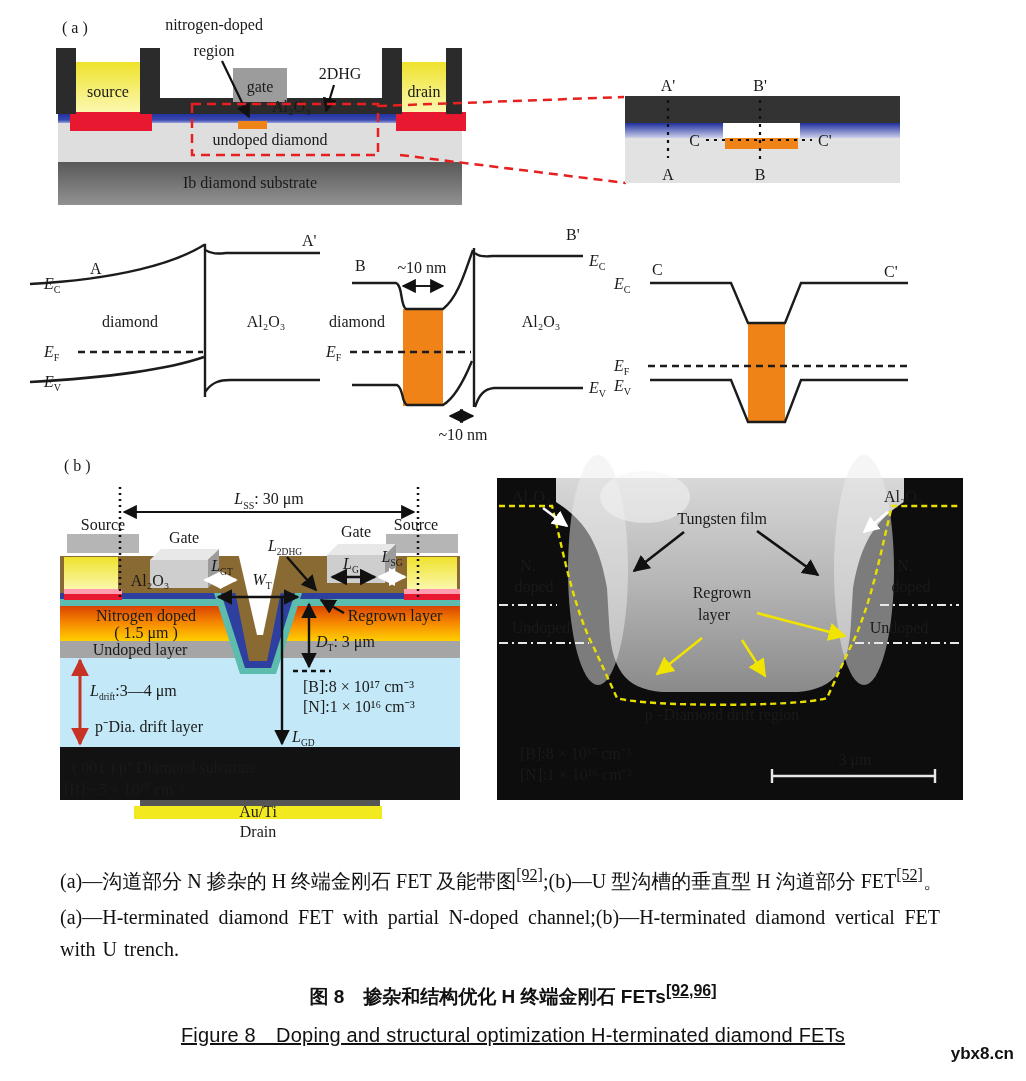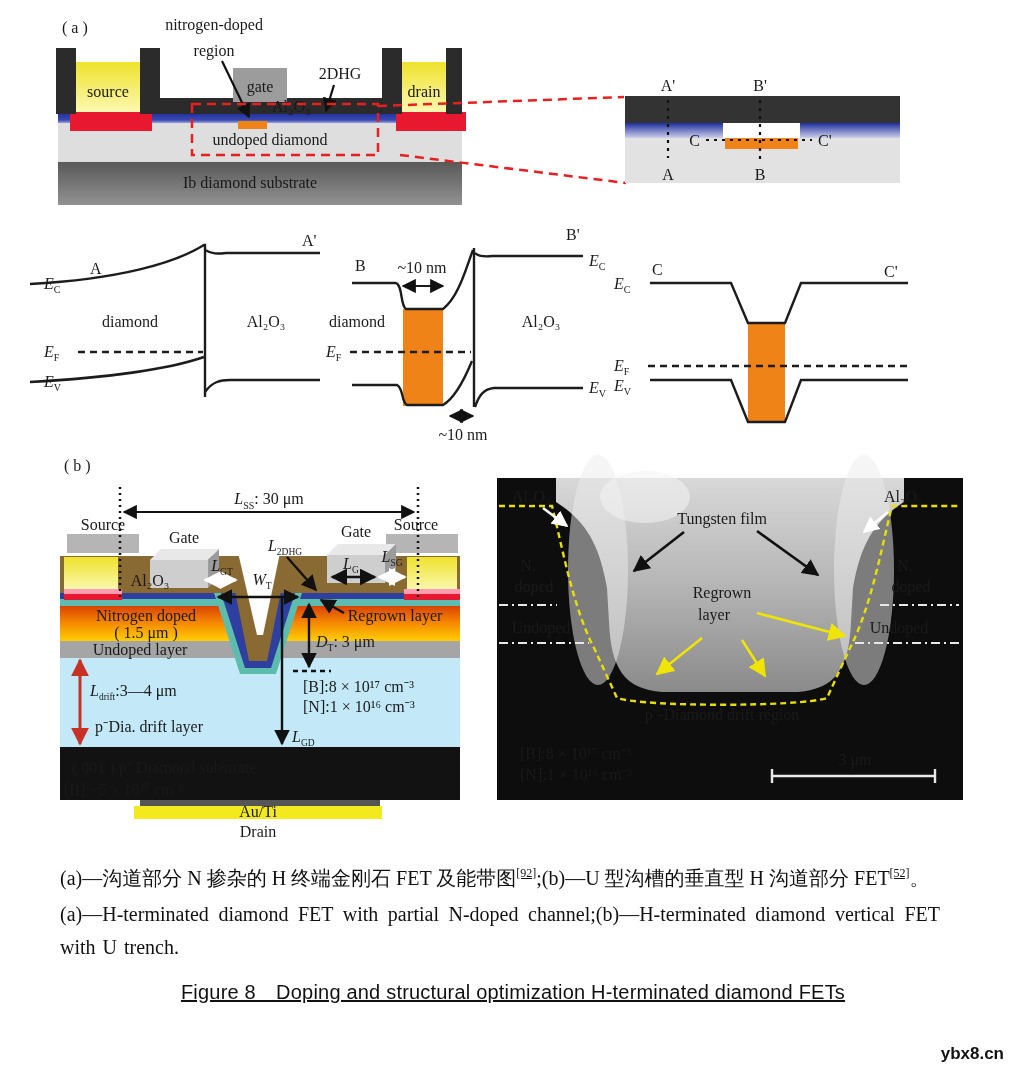--- a/index.html
+++ b/index.html
@@ -6,26 +6,26 @@
   .page{position:relative;width:1026px;height:1081px;background:#fff;overflow:hidden;
         font-family:"Liberation Serif",serif;color:#111;}
   svg{position:absolute;top:0;left:0;}
   svg text{font-family:"Liberation Serif",serif;fill:#1a1a1a;font-size:16px;}
   .it{font-style:italic;}
   .sub{font-size:10px;}
   .sub2{font-size:9.5px;}
   .captions{position:absolute;top:862px;left:60px;width:906px;}
   .cap-cn{font-size:20px;line-height:1.62;text-align:justify;margin:0;}
   .cap-en{font-size:20px;line-height:1.62;text-align:justify;margin:4px 0 16px 0;width:880px;word-spacing:2px;}
-  .ref{font-size:12px;text-decoration:underline;}
+  .ref{font-size:16px;text-decoration:underline;}
   .fig-cn{margin-top:12px;text-align:center;font-family:"Liberation Sans",sans-serif;
           font-weight:bold;font-size:19px;}
   .fig-en{margin-top:12px;text-align:center;font-family:"Liberation Sans",sans-serif;
           font-size:20px;letter-spacing:.2px;text-decoration:underline;}
-  .watermark{position:absolute;top:1044px;right:22px;font-family:"Liberation Sans",sans-serif;
+  .watermark{position:absolute;top:1044px;right:12px;font-family:"Liberation Sans",sans-serif;
              font-size:17px;font-weight:bold;color:#111;}
 </style>
 </head>
 <body>
 
 <div class="page">
 <svg width="1026" height="860" viewBox="0 0 1026 860">
   <defs>
     <marker id="mb" viewBox="0 0 10 10" refX="9" refY="5" markerWidth="6.5" markerHeight="6.5" orient="auto-start-reverse">
           <path d="M0,0L10,5L0,10z" fill="#111"></path>
@@ -295,16 +295,17 @@
       <line x1="772" y1="769" x2="772" y2="783"></line>
       <line x1="935" y1="769" x2="935" y2="783"></line>
     </g>
     <text x="855" y="765" text-anchor="middle" font-size="15.5" fill="#e8e8e8">3 μm</text>
   </g>
 </svg>
 
   <div class="captions">
     <p class="cap-cn"><span>(a)—沟道部分 N 掺杂的 H 终端金刚石 FET 及能带图</span><sup class="ref">[92]</sup><span>;(b)—U 型沟槽的垂直型 H 沟道部分 FET</span><sup class="ref">[52]</sup><span>。</span></p>
     <p class="cap-en">(a)—H-terminated diamond FET with partial N-doped channel;(b)—H-terminated diamond vertical FET with U trench.</p>
+    <div class="fig-cn"><span>图 8　掺杂和结构优化 H 终端金刚石 FETs</span><sup class="ref">[92,96]</sup></div>
     <div class="fig-en">Figure 8　Doping and structural optimization H-terminated diamond FETs</div>
   </div>
   <div class="watermark">ybx8.cn</div>
 </div>
 
 </body></html>

